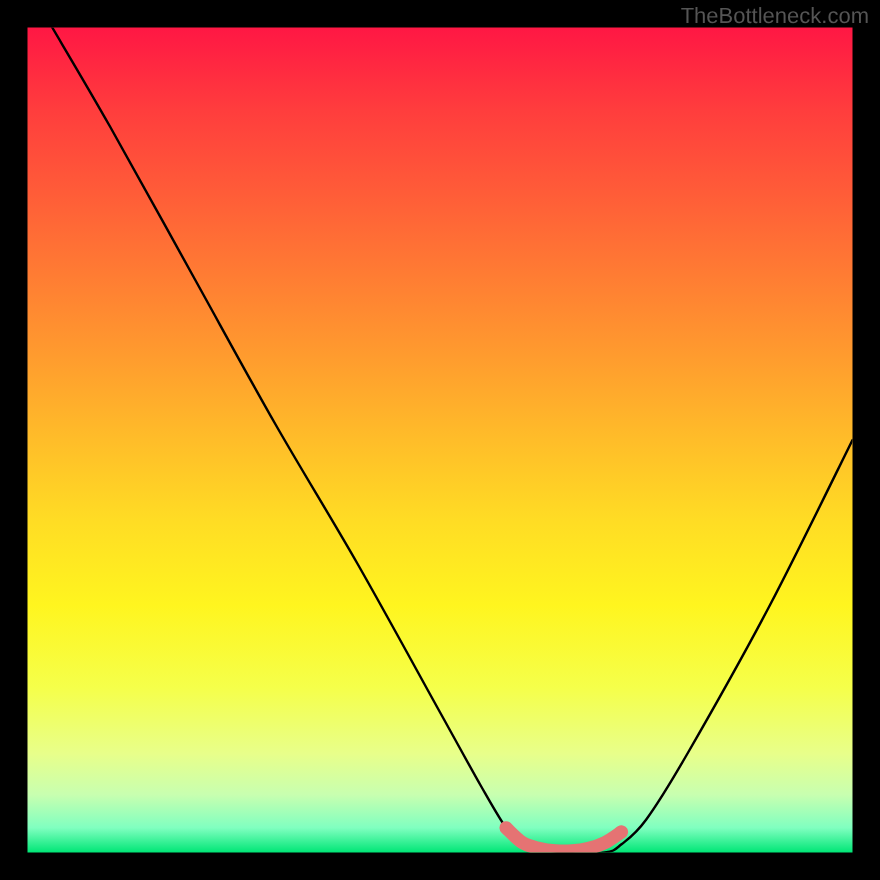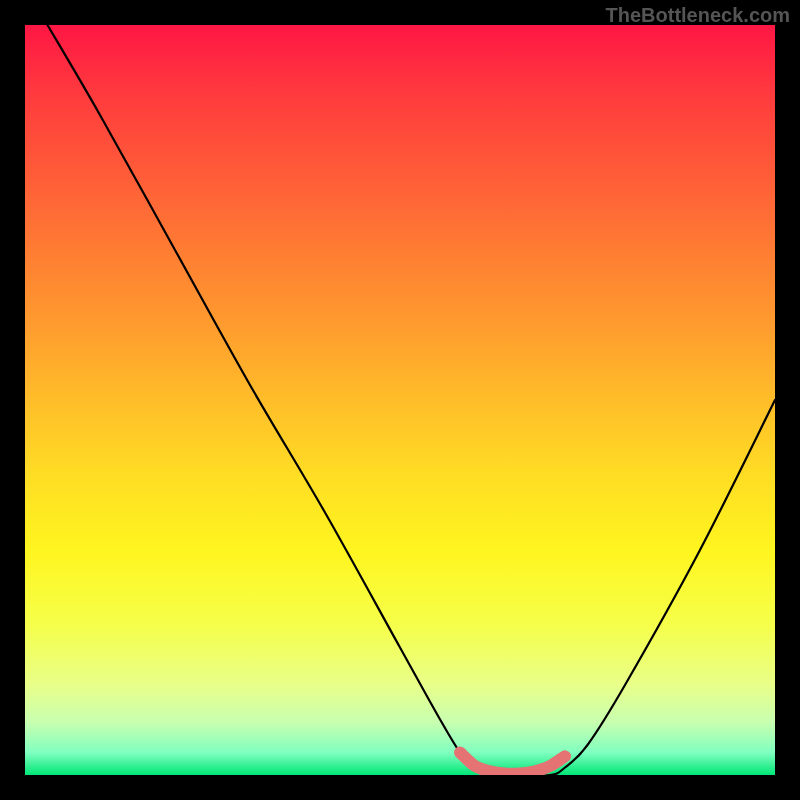--- a/index.html
+++ b/index.html
@@ -10,21 +10,21 @@
     position: relative;
     overflow: hidden;
     font-family: Arial, sans-serif;
   }
   .watermark {
     position: absolute;
     top: 4px;
     right: 10px;
     color: #555;
     font-size: 20px;
-    font-weight: 700;
+    font-weight: 400;
     z-index: 10;
   }
   .plot-area {
     position: absolute;
     left: 25px;
     top: 25px;
     width: 750px;
     height: 750px;
     background: linear-gradient(to bottom,
       #ff1744 0%,

